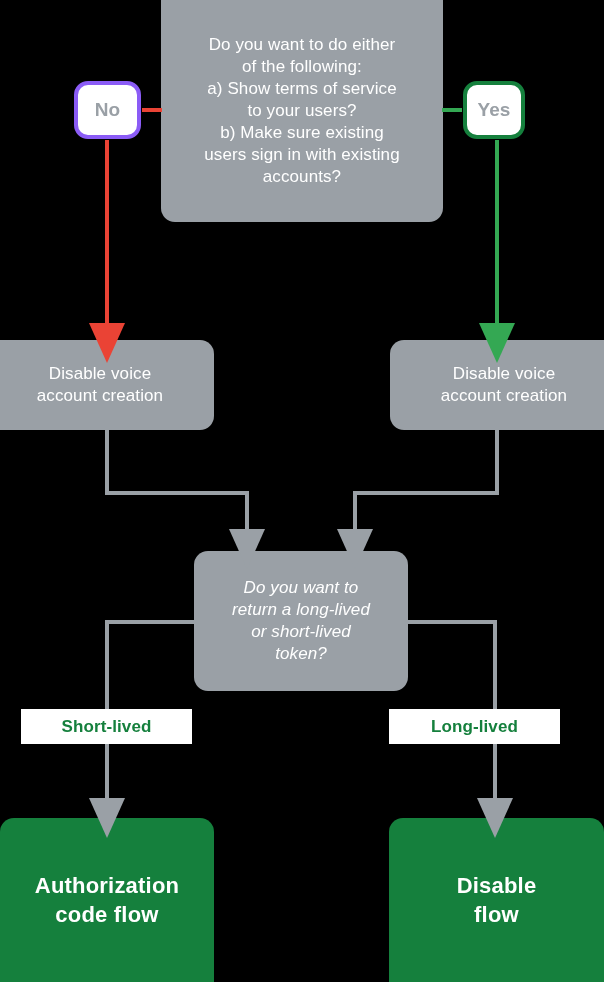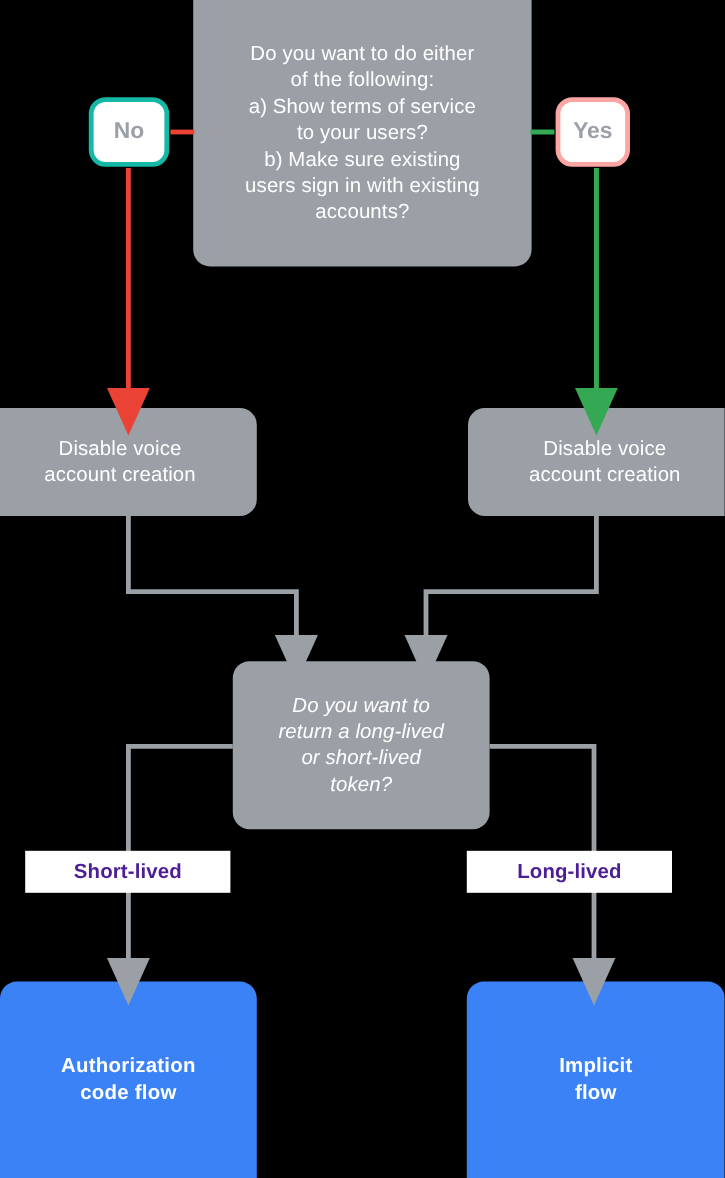--- a/index.html
+++ b/index.html
@@ -29,22 +29,22 @@
     border-radius: 14px;
     color: #ffffff;
     line-height: 1.30;
   }
   .node.gray {
     background: #9aa0a6;
     font-size: 17px;
     letter-spacing: 0.1px;
   }
   .node.blue {
-    background: #3b82f6;
-    font-size: 17px;
+    background: #15803d;
+    font-size: 22px;
     font-weight: bold;
     letter-spacing: 0.2px;
     line-height: 1.33;
   }
   .node .txt {
     display: block;
     white-space: pre-line;
     padding: 0 10px;
   }
 
@@ -55,32 +55,32 @@
     display: flex;
     align-items: center;
     justify-content: center;
     background: #ffffff;
     border-radius: 14px;
     font-size: 19px;
     font-weight: bold;
     color: #9aa0a6;
     z-index: 4;
   }
-  .badge.no  { border: 4px solid #14b8a6; }
-  .badge.yes { border: 4px solid #fca5a5; }
+  .badge.no  { border: 4px solid #8b5cf6; }
+  .badge.yes { border: 4px solid #15803d; }
 
   
   .edge-label {
     position: absolute;
     box-sizing: border-box;
     display: flex;
     align-items: center;
     justify-content: center;
     background: #ffffff;
-    color: #4c1d95;
+    color: #15803d;
     font-size: 17px;
     font-weight: bold;
     letter-spacing: 0.1px;
     z-index: 3;
   }
 
   
   #wires {
     position: absolute;
     left: 0;
@@ -169,17 +169,17 @@
   <div class="edge-label" style="left:389px; top:709px; width:171px; height:35px;">
     <span>Long-lived</span>
   </div>
 
   <div class="node blue" style="left:0px; top:818px; width:214px; height:164px; border-radius:14px 14px 0 0;">
     <span class="txt">Authorization
 code flow</span>
   </div>
 
   <div class="node blue" style="left:389px; top:818px; width:215px; height:164px; border-radius:14px 14px 0 0;">
-    <span class="txt">Implicit
+    <span class="txt">Disable
 flow</span>
   </div>
 
 </div>
 
 </body></html>

